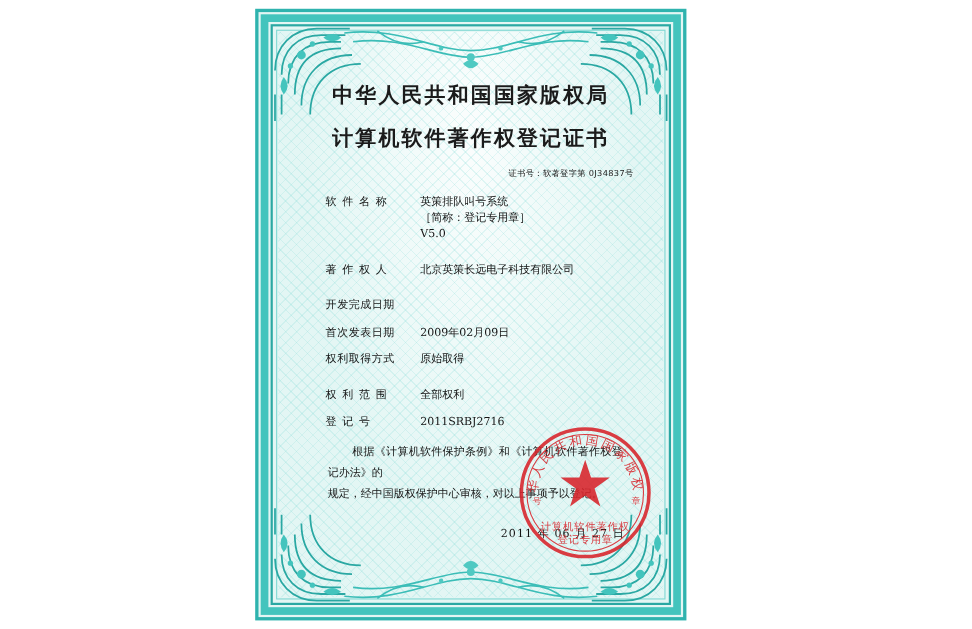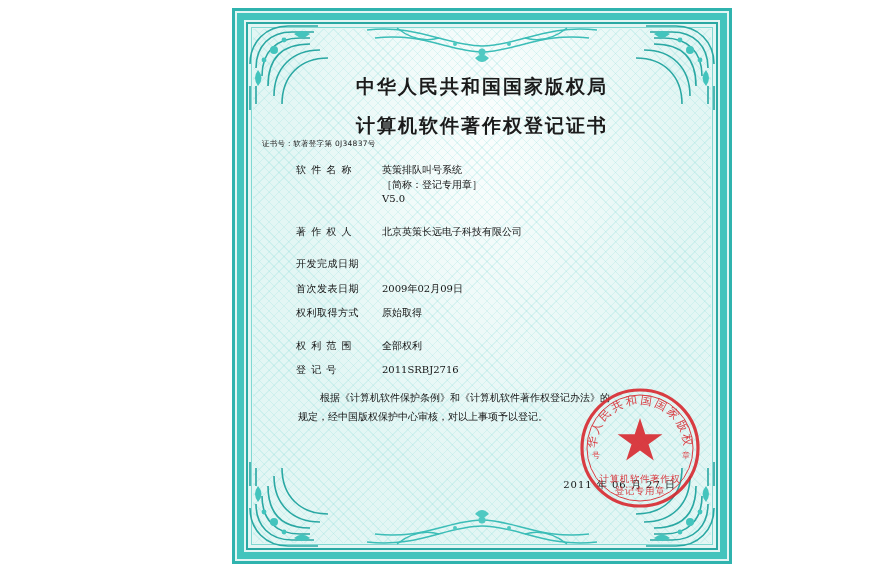--- a/index.html
+++ b/index.html
@@ -12,21 +12,21 @@
     height: 572px;
     font-family: "DejaVu Sans", "Liberation Sans", sans-serif;
     overflow: hidden;
   }
 
   
   .page {
     position: absolute;
     left: 232px;
     top: 8px;
-    width: 500px;
+    width: 392px;
     height: 556px;
     background: #e3f6f4;
     box-sizing: border-box;
   }
 
   
   .border-outer {
     position: absolute;
     inset: 0;
     border: 3px solid #2fb3ae;
@@ -115,23 +115,24 @@
   .title-main {
     font-size: 19px;
     margin-top: 18px;
   }
   .title-sub {
     font-size: 19px;
     margin-top: 13px;
   }
 
   .cert-no {
-    text-align: left;
+    text-align: right;
     font-size: 7.5px;
     color: #1b1b1b;
+    margin-top: 14px;
     padding-right: 18px;
     letter-spacing: 0.3px;
   }
 
   .fields {
     margin-top: 14px;
     padding-left: 34px;
     padding-right: 10px;
   }
   .field-row {

